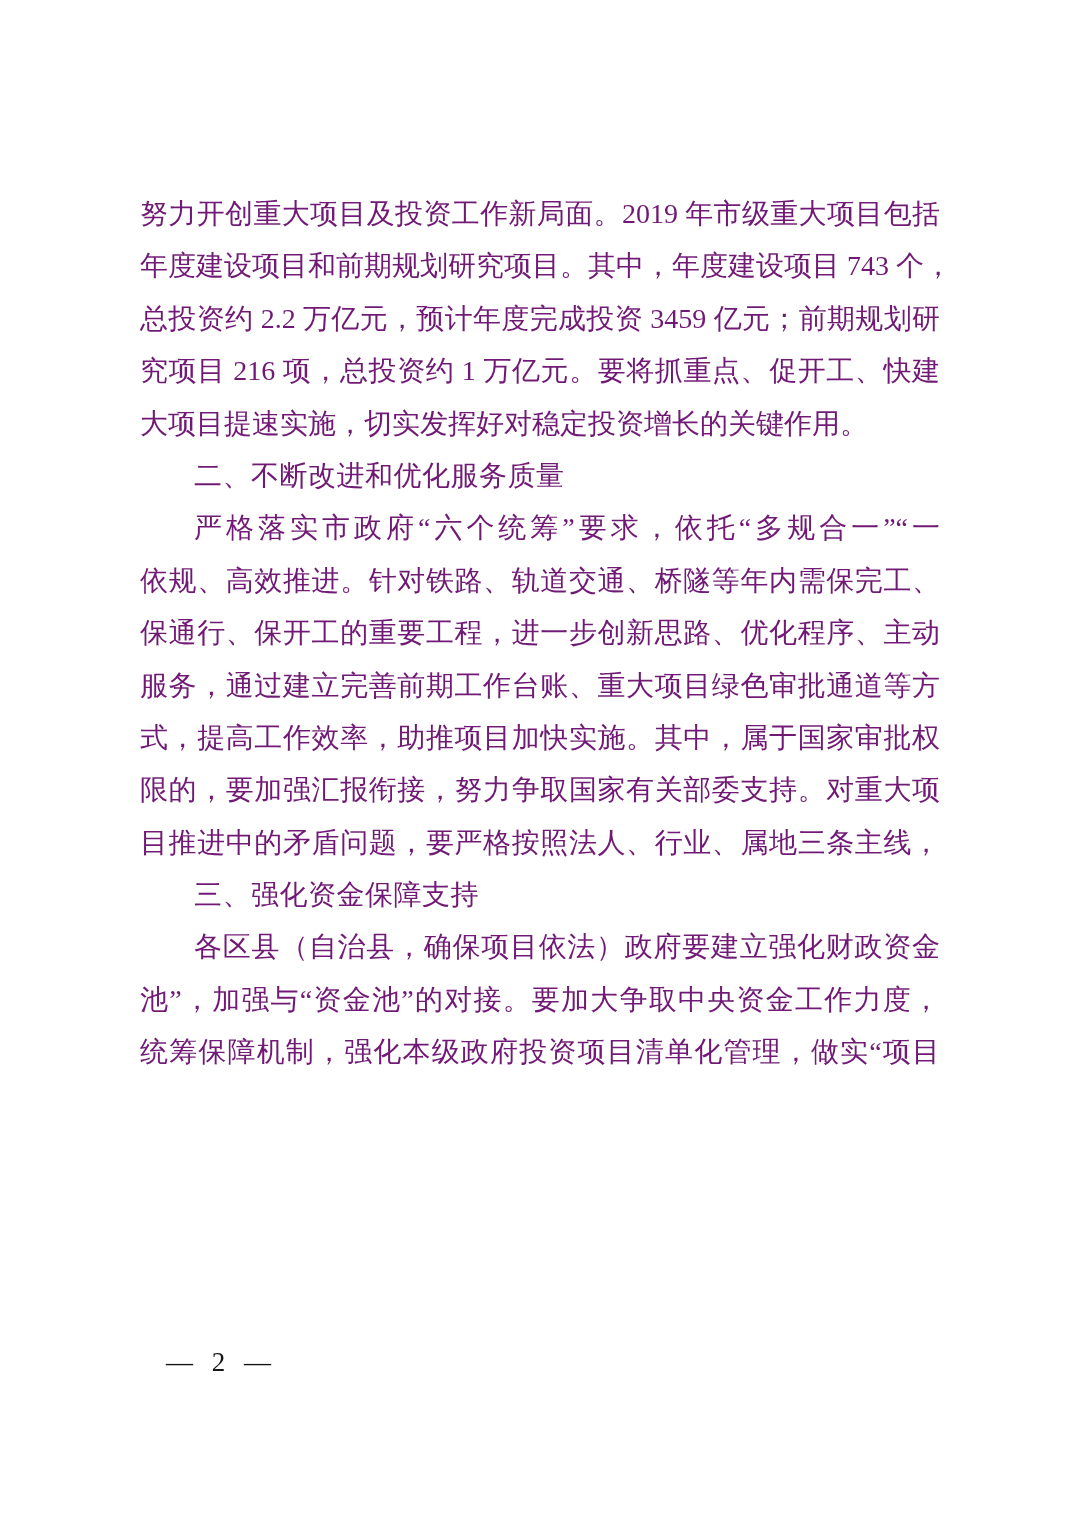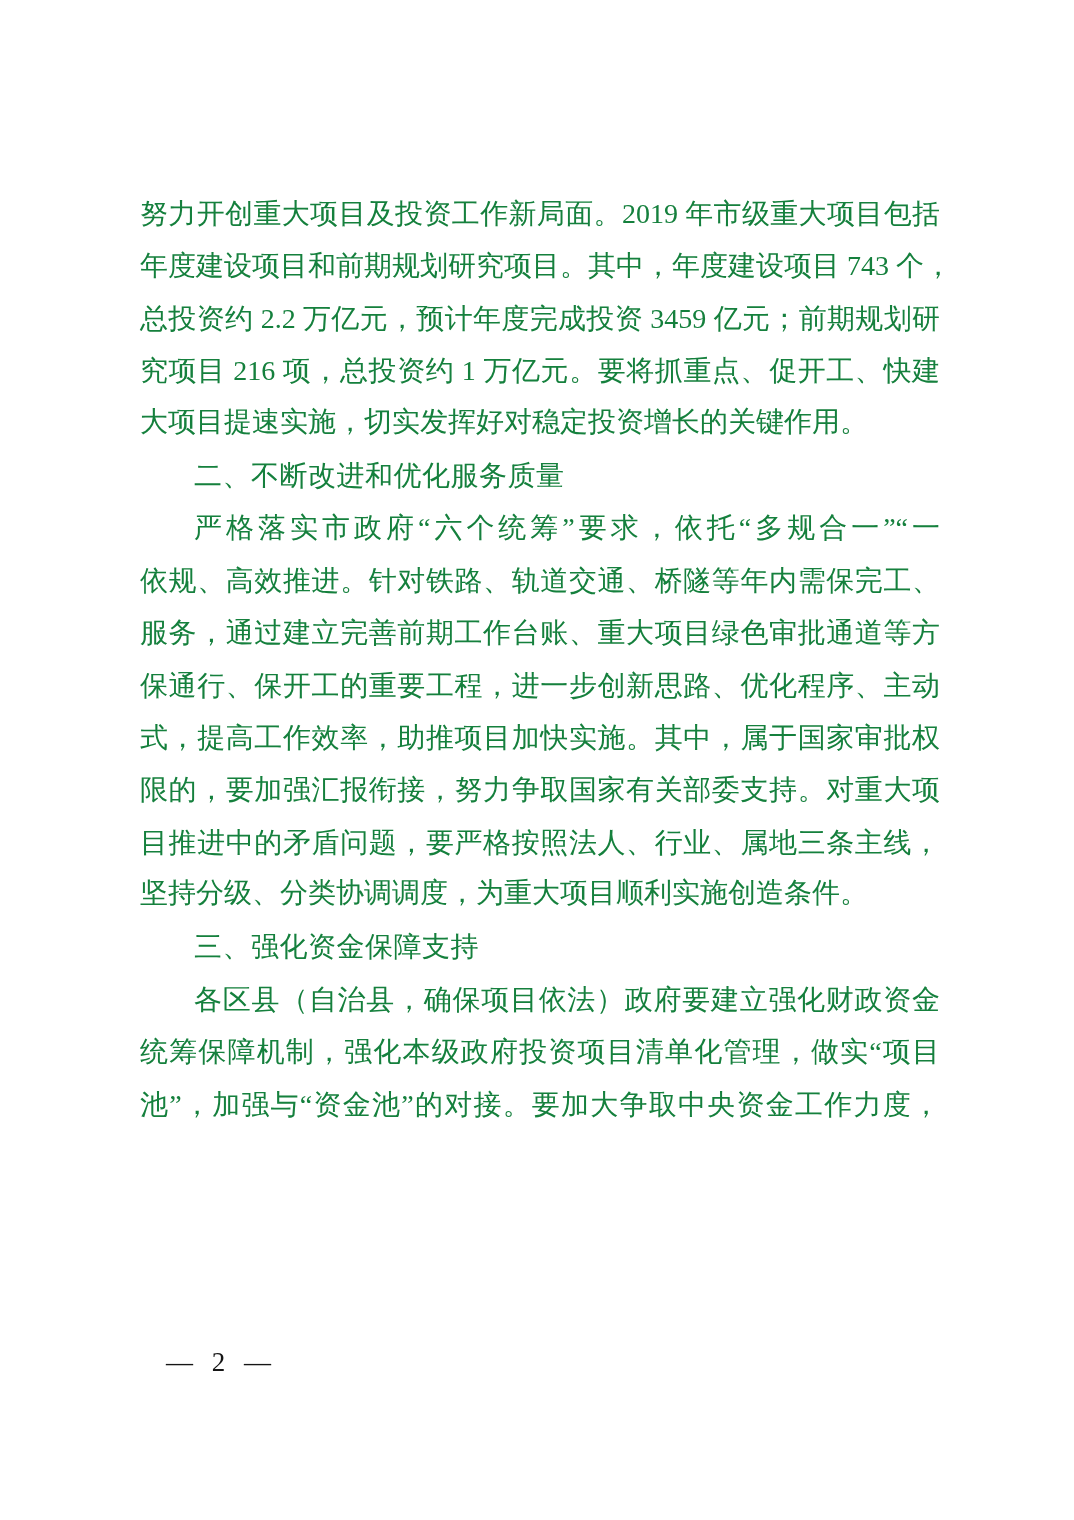--- a/index.html
+++ b/index.html
@@ -17,31 +17,30 @@
   .content {
     position: absolute;
     left: 140px;
     top: 188px;
     width: 800px;
   }
   .line {
     height: 52.4px;
     line-height: 52.4px;
     font-size: 28px;
-    color: #15803d;
+    color: #701a75;
     font-family: "Liberation Serif", "DejaVu Serif", serif;
     text-align: justify;
     text-align-last: justify;
     text-justify: inter-character;
     white-space: nowrap;
   }
   .line.para-end {
     text-align: center;
     text-align-last: left;
-    font-family: Liberation Mono, monospace;
   }
   .line.indent {
     text-indent: 54px;
     font-family: Liberation Serif, serif;
   }
   .line.heading {
     font-family: "Liberation Sans", "DejaVu Sans", sans-serif;
     font-weight: 500;
     letter-spacing: 0.5px;
     text-align: left;
@@ -67,25 +66,24 @@
 <div class="page">
   <div class="content">
     <div class="line">努力开创重大项目及投资工作新局面。2019 年市级重大项目包括</div>
     <div class="line">年度建设项目和前期规划研究项目。其中，年度建设项目 743 个，</div>
     <div class="line">总投资约 2.2 万亿元，预计年度完成投资 3459 亿元；前期规划研</div>
     <div class="line">究项目 216 项，总投资约 1 万亿元。要将抓重点、促开工、快建</div>
     <div class="line para-end">大项目提速实施，切实发挥好对稳定投资增长的关键作用。</div>
     <div class="line heading">二、不断改进和优化服务质量</div>
     <div class="line indent">严格落实市政府“六个统筹”要求，依托“多规合一”“一</div>
     <div class="line">依规、高效推进。针对铁路、轨道交通、桥隧等年内需保完工、</div>
+    <div class="line">保通行、保开工的重要工程，进一步创新思路、优化程序、主动</div>
     <div class="line">服务，通过建立完善前期工作台账、重大项目绿色审批通道等方</div>
-    <div class="line">保通行、保开工的重要工程，进一步创新思路、优化程序、主动</div>
     <div class="line">式，提高工作效率，助推项目加快实施。其中，属于国家审批权</div>
     <div class="line">限的，要加强汇报衔接，努力争取国家有关部委支持。对重大项</div>
     <div class="line">目推进中的矛盾问题，要严格按照法人、行业、属地三条主线，</div>
-    <div class="line para-end">坚持分级、分类协调调度，为重大项目顺利实施创造条件。</div>
     <div class="line heading">三、强化资金保障支持</div>
     <div class="line indent">各区县（自治县，确保项目依法）政府要建立强化财政资金</div>
+    <div class="line">池”，加强与“资金池”的对接。要加大争取中央资金工作力度，</div>
     <div class="line">统筹保障机制，强化本级政府投资项目清单化管理，做实“项目</div>
-    <div class="line">池”，加强与“资金池”的对接。要加大争取中央资金工作力度，</div>
   </div>
   <div class="footer">— 2 —</div>
 </div>
 
 </body></html>

